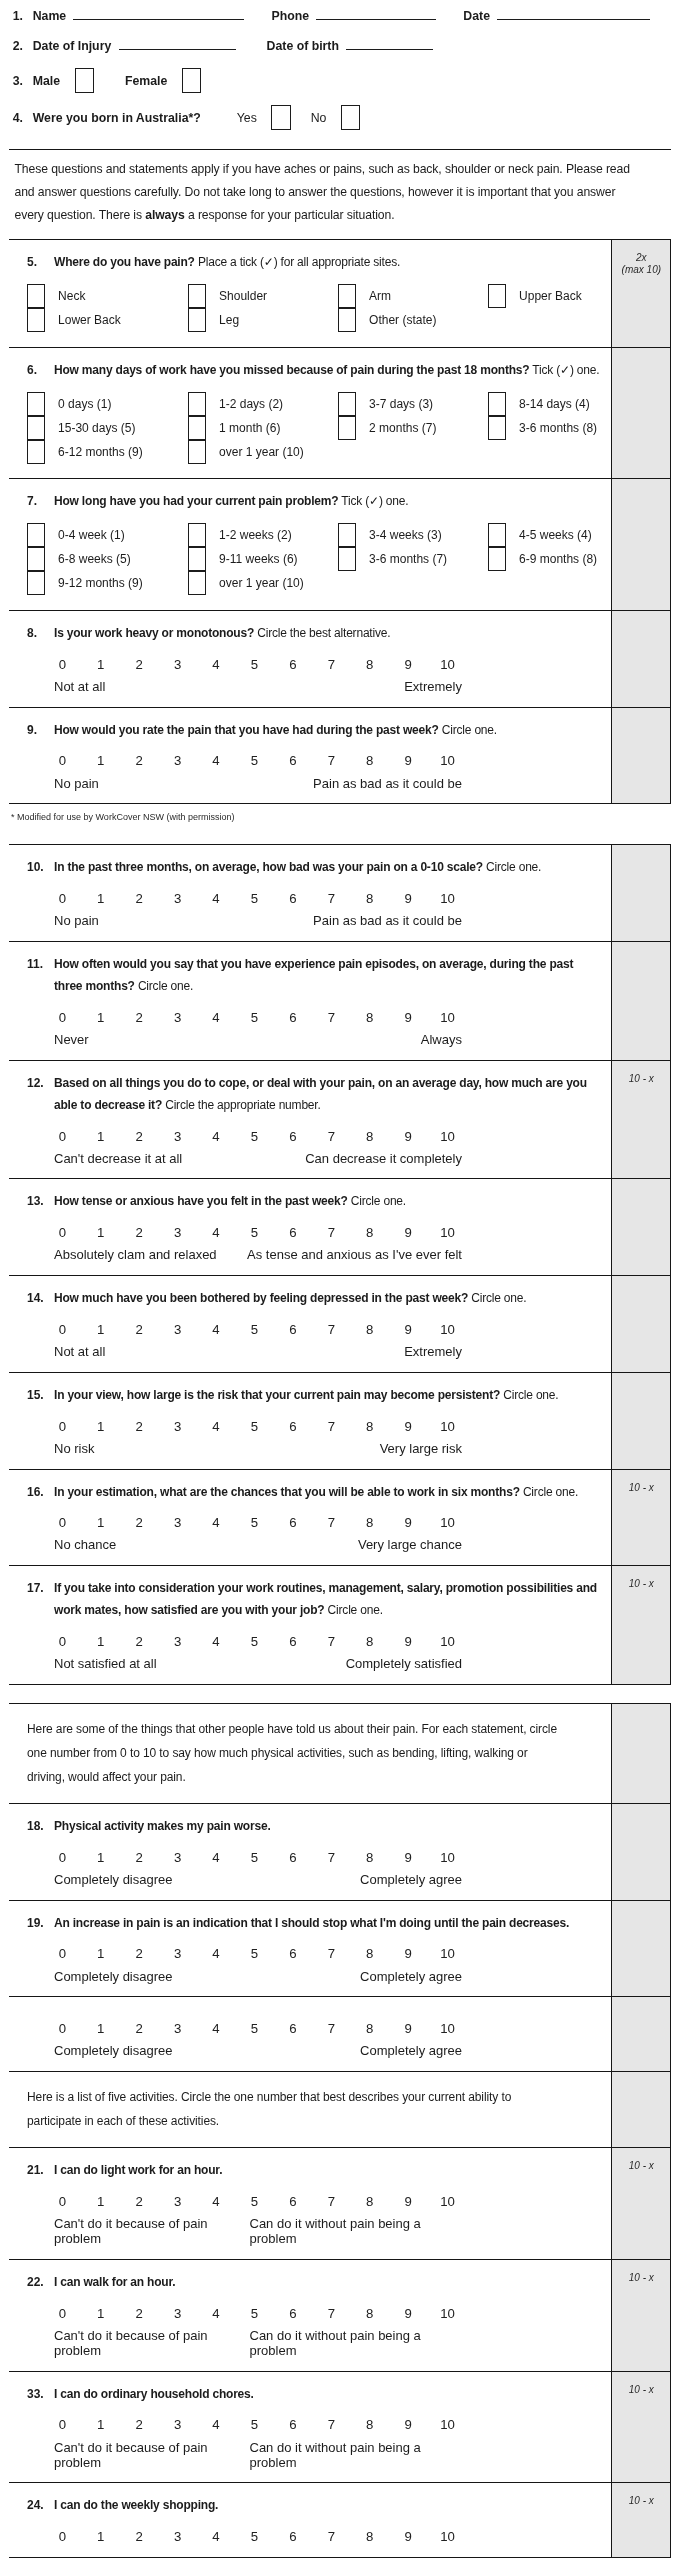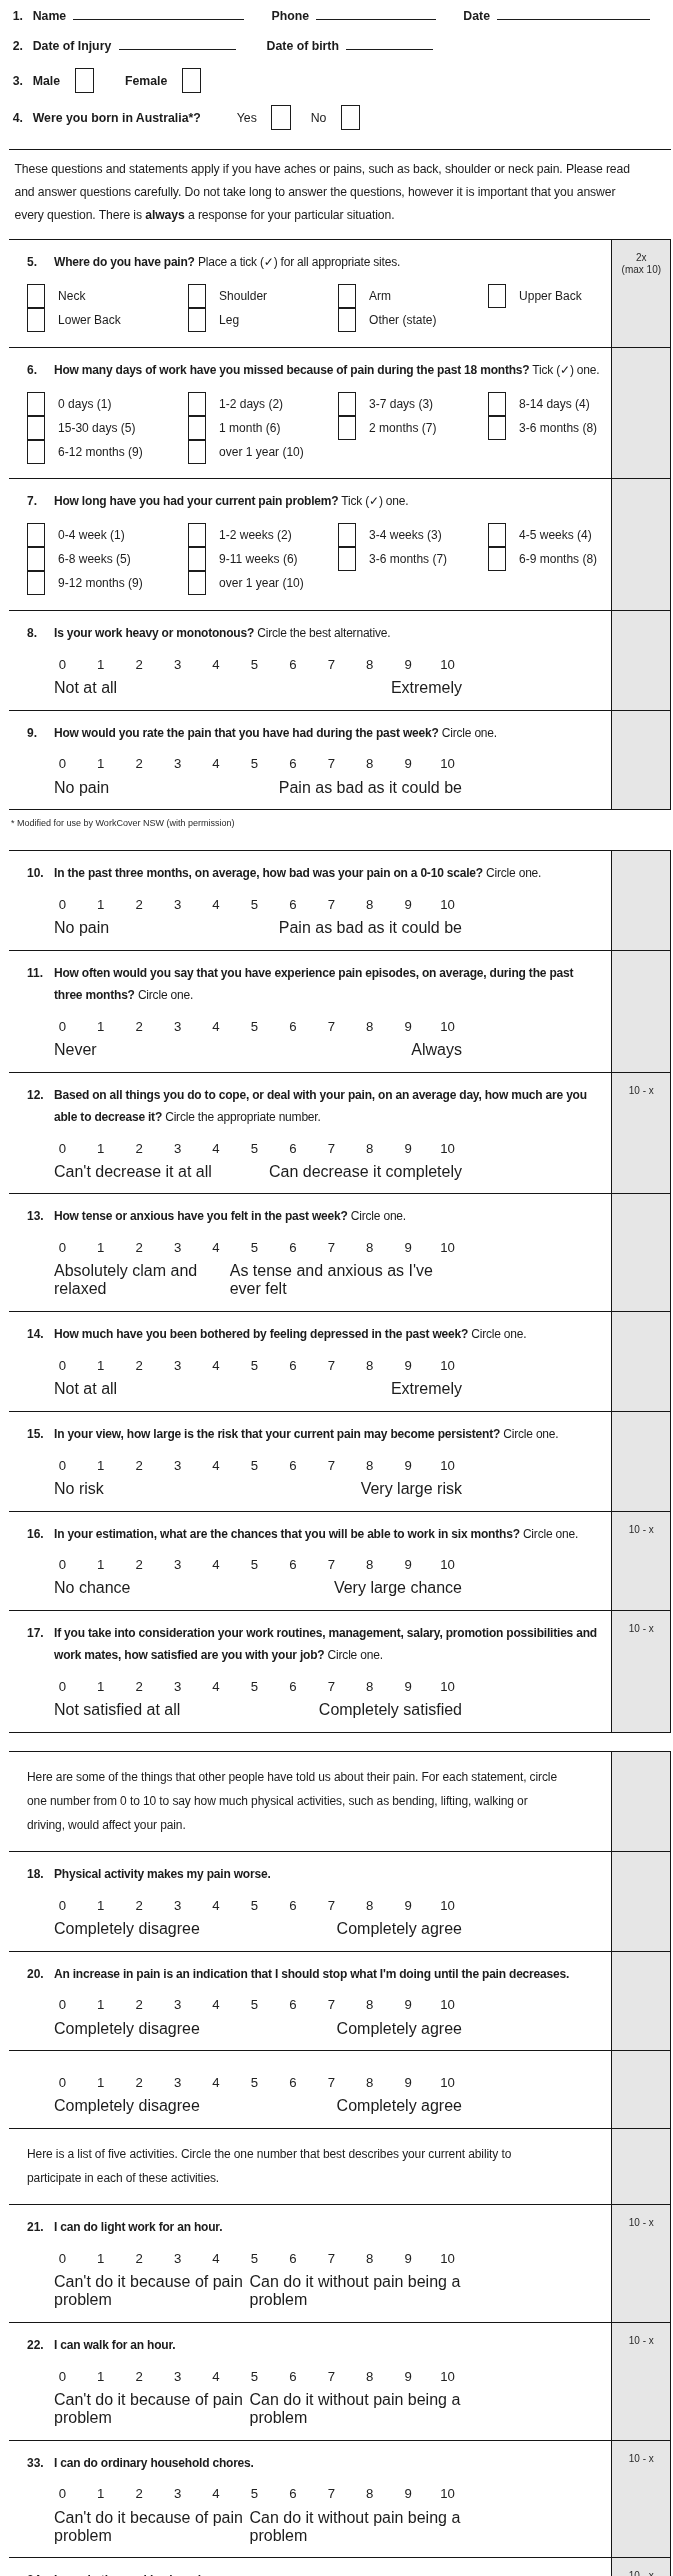--- a/index.html
+++ b/index.html
@@ -22,35 +22,35 @@
   .intro{margin:0 2.7px 0 9px;border-top:1.8px solid #161616;padding:8.2px 27px 12px 5.5px;
          font-size:12.2px;line-height:23px;letter-spacing:-0.1px;}
 
   
   .qtable{margin:0 2.7px 0 9px;border-top:1.8px solid #161616;border-bottom:1.8px solid #161616;border-right:1.4px solid #161616;}
   .qrow{display:flex;align-items:stretch;}
   .qrow + .qrow{border-top:1.8px solid #161616;}
   .qrow-content{flex:1;padding:11px 7.3px 12.7px 18px;min-width:0;}
   .qrow-score{width:58px;flex:none;background:#e6e6e6;border-left:1.8px solid #161616;
               text-align:center;font-size:10px;line-height:12px;padding-top:12px;color:#2a2a2a;}
-  .score-line{white-space:nowrap;}
+  .score-line{white-space:nowrap;font-style:italic;}
 
   .qline{display:flex;font-size:12px;line-height:22px;}
   .qnum{width:27px;flex:none;font-weight:bold;}
   .qtext{flex:1;letter-spacing:-0.2px;}
   .qtext b{font-weight:bold;}
   .qnormal{font-weight:normal;}
 
   .para-text{font-size:12px;line-height:24px;padding:1.8px 46px 1.8px 0;letter-spacing:-0.1px;}
 
   
   .scale-numbers{display:flex;justify-content:space-between;width:399px;margin:12.7px 0 0 29px;
                  font-size:13.2px;color:#222;}
   .scale-num{min-width:12.7px;text-align:center;}
-  .scale-labels{display:flex;justify-content:space-between;width:408px;margin:7.3px 0 0 27px;font-size:16px;}
+  .scale-labels{display:flex;justify-content:space-between;width:408px;margin:7.3px 0 0 27px;font-size:13px;}
 
   
   .cb-grid{display:grid;grid-template-columns:161px 150px 150px 1fr;row-gap:0;margin:11px 0 1.8px 0;}
   .cb-item{display:flex;align-items:center;}
   .cb-box{display:inline-block;width:16.4px;height:22px;border:1.8px solid #1c1c1c;background:#fff;flex:none;}
   .cb-label{margin-left:12.7px;font-size:12px;white-space:nowrap;}
 
   .footnote{margin:8.2px 0 22px 11px;font-size:9px;color:#2a2a2a;}
   .gap20{height:18px;}
 </style>
@@ -544,21 +544,21 @@
           <div class="scale-labels">
             <span class="anchor-left">Completely disagree</span>
             <span class="anchor-right">Completely agree</span>
           </div>
         </div>
         <div class="qrow-score"></div>
       </div>
       <div class="qrow">
         <div class="qrow-content">
           <div class="qline">
-            <span class="qnum">20.</span>
+            <span class="qnum">19.</span>
             <span class="qtext"><b>An increase in pain is an indication that I should stop what I'm doing until the pain decreases.</b></span>
           </div>
           <div class="scale-numbers">
             <span class="scale-num">0</span>
             <span class="scale-num">1</span>
             <span class="scale-num">2</span>
             <span class="scale-num">3</span>
             <span class="scale-num">4</span>
             <span class="scale-num">5</span>
             <span class="scale-num">6</span>

